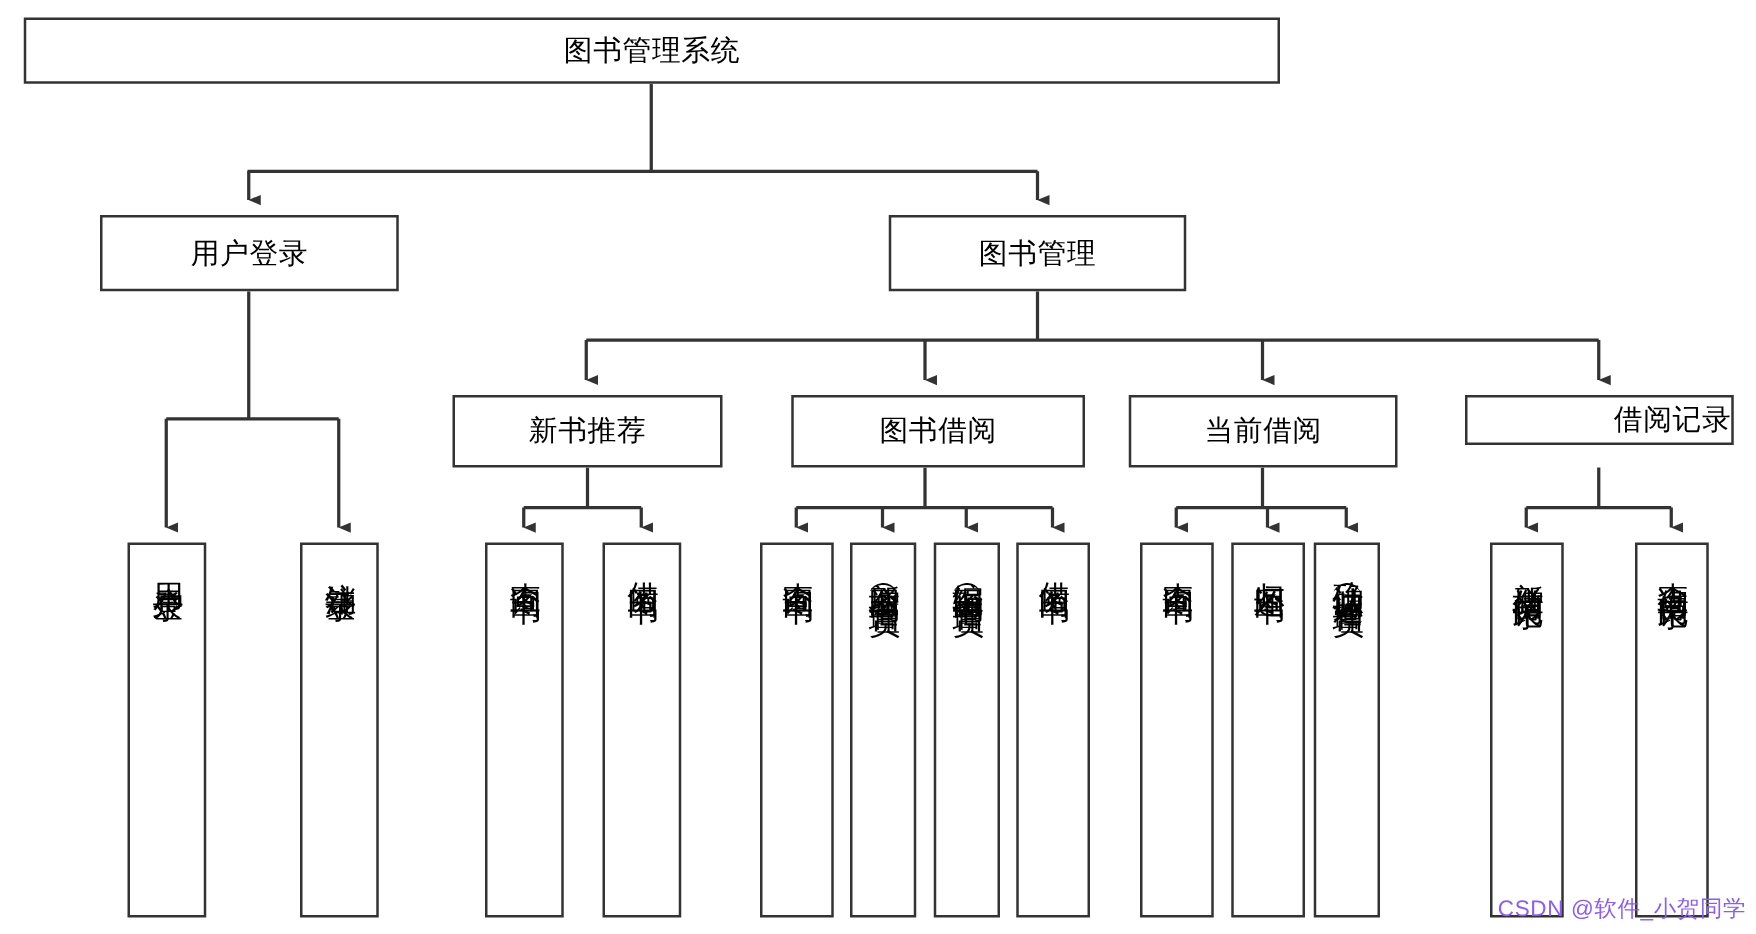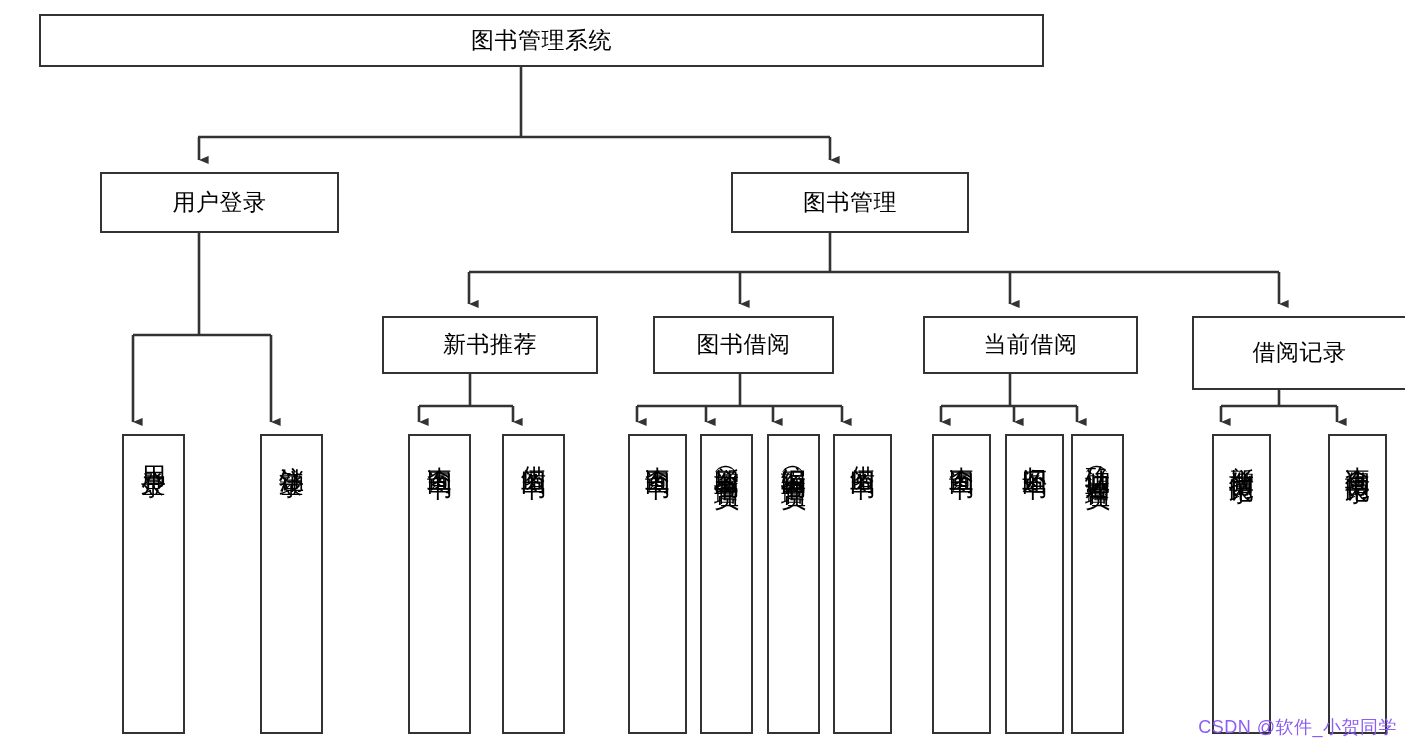--- a/index.html
+++ b/index.html
@@ -26,21 +26,20 @@
   .node {
     position: absolute;
     box-sizing: border-box;
     background: #ffffff;
     border: 2.5px solid #333333;
     display: flex;
     align-items: center;
     justify-content: center;
     color: #000000;
     z-index: 2;
-    margin-left: 20px;
   }
   .node .lbl {
     display: block;
     text-align: center;
     line-height: 1.18;
     letter-spacing: 0.5px;
   }
   .node.horiz .lbl {
     writing-mode: horizontal-tb;
     font-size: 23px;
@@ -131,27 +130,27 @@
   <div class="node horiz" style="left: 80px; top: 172px; width: 239px; height: 61px;">
     <span class="lbl">用户登录</span>
   </div>
   <div class="node horiz" style="left: 362px; top: 316px; width: 216px; height: 58px;">
     <span class="lbl">新书推荐</span>
   </div>
 
   <div class="node horiz" style="left: 711px; top: 172px; width: 238px; height: 61px;">
     <span class="lbl">图书管理</span>
   </div>
-  <div class="node horiz" style="left: 633px; top: 316px; width: 181px; height: 58px;">
+  <div class="node horiz" style="left: 633px; top: 316px; width: 235px; height: 58px;">
     <span class="lbl">图书借阅</span>
   </div>
   <div class="node horiz" style="left: 903px; top: 316px; width: 215px; height: 58px;">
     <span class="lbl">当前借阅</span>
   </div>
-  <div class="node horiz" style="left: 1172px; top: 316px; width: 215px; height: 74px;">
+  <div class="node horiz" style="left: 1172px; top: 316px; width: 215px; height: 40px; justify-content: flex-end;">
     <span class="lbl">借阅记录</span>
   </div>
 
   <div class="node vert" style="left: 102px; top: 434px; width: 63px; height: 300px;">
     <span class="lbl">用户登录</span>
   </div>
   <div class="node vert" style="left: 240px; top: 434px; width: 63px; height: 300px;">
     <span class="lbl">注销登录</span>
   </div>
   <div class="node vert" style="left: 388px; top: 434px; width: 63px; height: 300px;">

